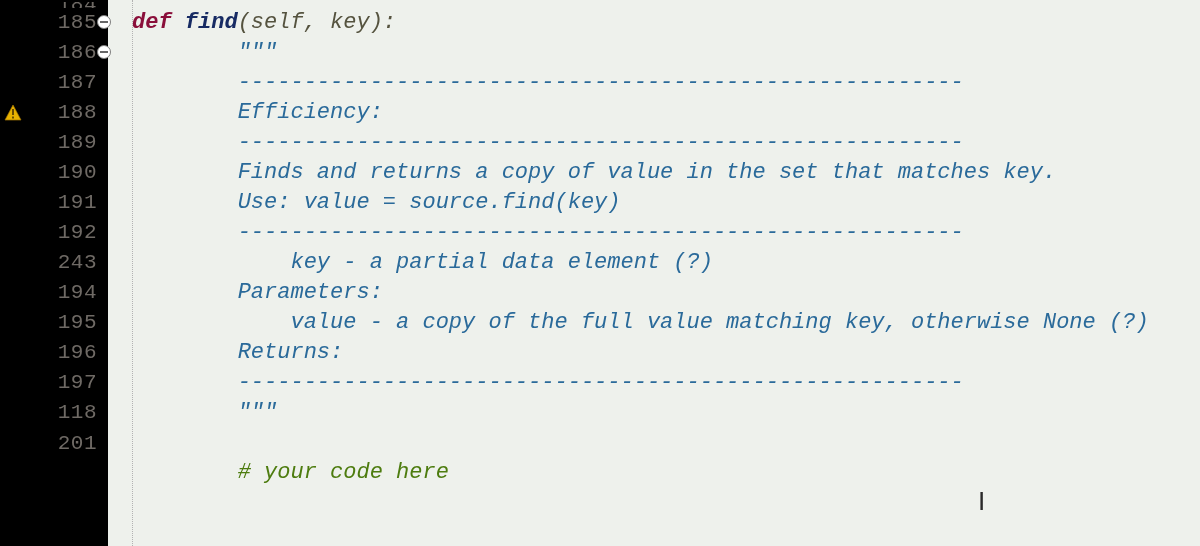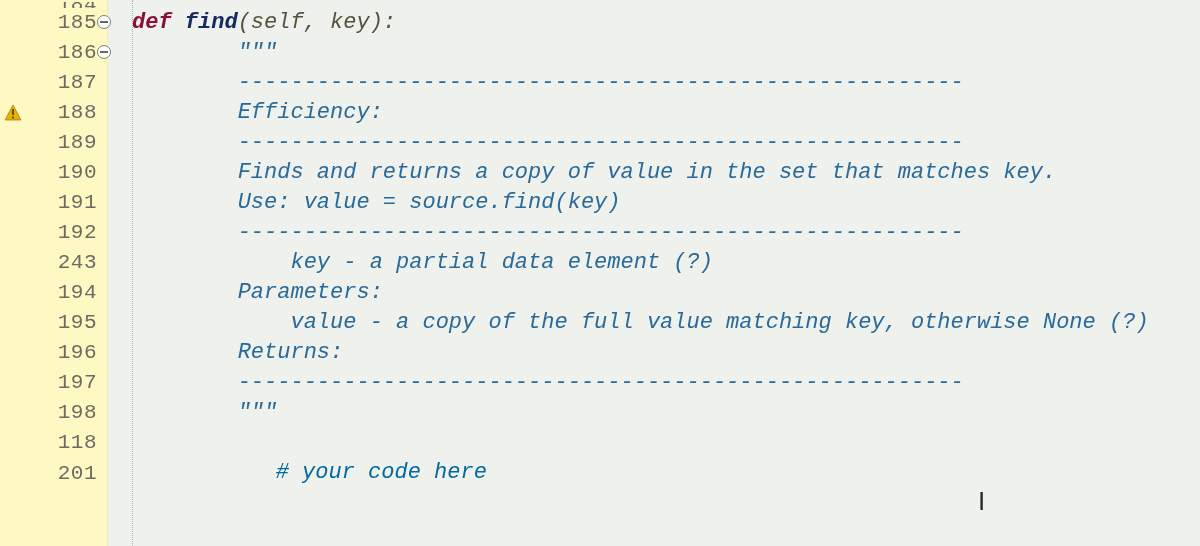--- a/index.html
+++ b/index.html
@@ -12,21 +12,21 @@
     position:relative;
   }
   .editor {
     display:flex;
     width:100%;
     height:100%;
   }
   .gutter {
     width:108px;
     flex:none;
-    background:#fef9c3;
+    background:#000000;
     border-right:1px solid rgba(0,0,0,0.06);
     padding-top:2px;
   }
   .gline {
     height:30px;
     line-height:30px;
     text-align:right;
     padding-right:10px;
     font-size:21px;
     color:#6f6a65;
@@ -70,21 +70,21 @@
     height:30px;
     line-height:30px;
     white-space:pre;
     font-size:22px;
     color:#2a2a28;
   }
   .kw    { color:#8a0f3a; font-weight:bold; font-style:italic; }
   .fname { color:#172b63; font-weight:bold; font-style:italic; }
   .params{ color:#55533f; font-style:italic; }
   .doc   { color:#2a6a9a; font-style:italic; }
-  .cmt   { color:#0369a1; font-style:italic;margin-left:38px; }
+  .cmt   { color:#4d7c0f; font-style:italic; }
   .caret {
     position:absolute;
     font-family:sans-serif;
     color:#2a2a2a;
     font-size:26px;
     pointer-events:none;
   }
 </style>
 </head>
 <body>
@@ -114,21 +114,20 @@
     </div>
     <div class="gline"><span class="num">189</span></div>
     <div class="gline"><span class="num">190</span></div>
     <div class="gline"><span class="num">191</span></div>
     <div class="gline"><span class="num">192</span></div>
     <div class="gline"><span class="num">243</span></div>
     <div class="gline"><span class="num">194</span></div>
     <div class="gline"><span class="num">195</span></div>
     <div class="gline"><span class="num">196</span></div>
     <div class="gline"><span class="num">197</span></div>
-    <div class="gline"><span class="num">198</span></div>
     <div class="gline"><span class="num">118</span></div>
     <div class="gline" style="height:24px;line-height:32px;overflow:hidden;"><span class="num">201</span></div>
   </div>
 
   <div class="code">
     <div class="indent-guide" style="left:24px;"></div>
 
     <div class="cline" style="height:6px;"></div>
 
     <div class="cline"><span class="kw">def </span><span class="fname">find</span><span class="params">(self, key):</span></div>

